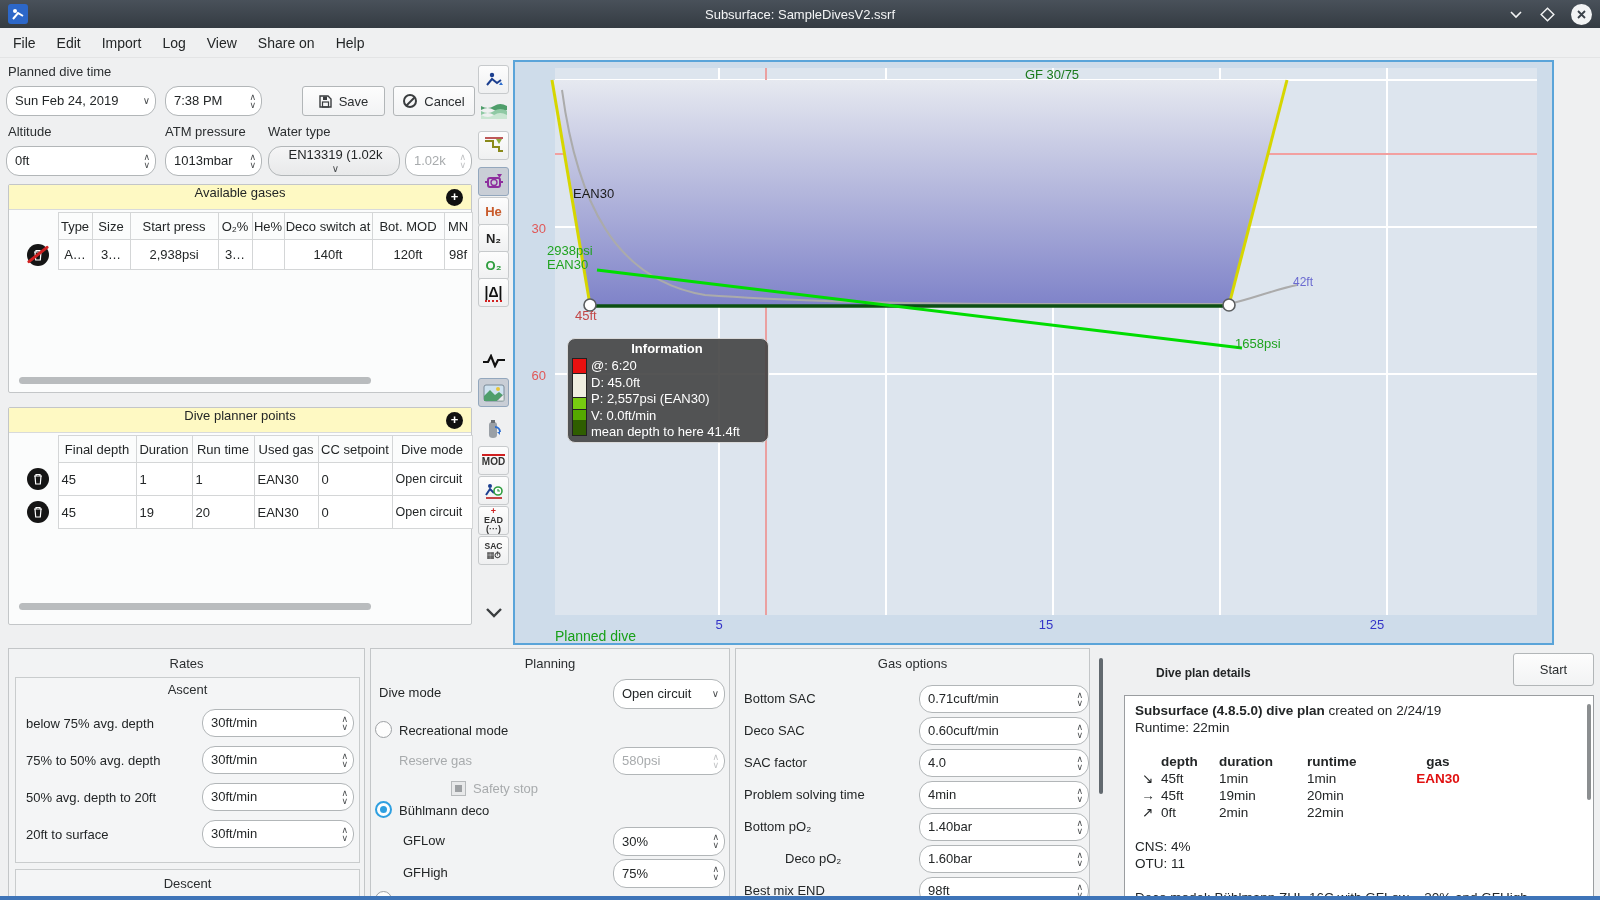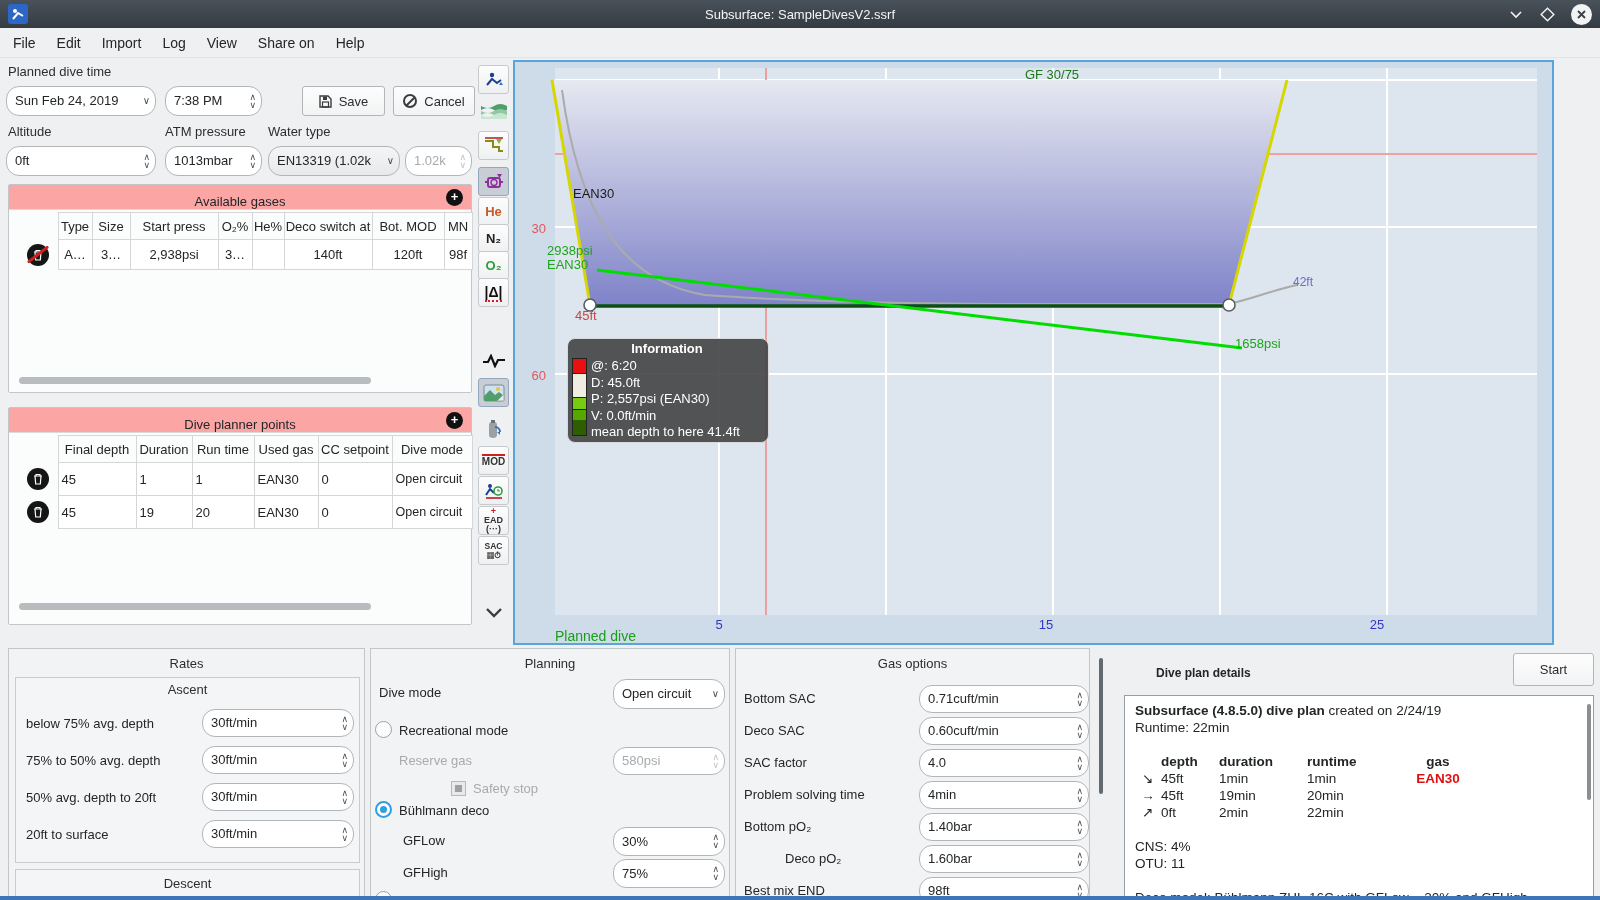--- a/index.html
+++ b/index.html
@@ -22,21 +22,21 @@
   .combo.filled { background:linear-gradient(#f5f5f6,#e8e9ea); }
   .spin.disabled { color:#a8abad; }
   .spin.disabled .arr { color:#c0c2c4; }
   .arr { display:flex; flex-direction:column; align-items:center; color:#4a4d4f; }
   .arr b { display:block; height:8px; line-height:8px; font-size:9px; font-weight:normal; }
   .cmbarr { color:#4a4d4f; font-size:10px; }
   .label { color:#2b2e30; }
   .gray { color:#a8abad; }
 
   .panel { background:#fbfcfc; border:1px solid #c3c6c8; border-radius:2px; }
-  .panel .phdr { height:25px; border-bottom:1px solid #d8dadb; display:flex; align-items:flex-end; justify-content:center; background:#fca5a5; position:relative; font-size:13px; }
+  .panel .phdr { height:25px; border-bottom:1px solid #d8dadb; display:flex; align-items:flex-start; justify-content:center; background:#fef9c3; position:relative; font-size:13px; }
   .pluscirc { position:absolute; right:8px; top:4px; width:17px; height:17px; border-radius:50%; background:#111; color:#fff; font-size:13px; line-height:16px; text-align:center; font-weight:bold; }
 
   table.grid { border-collapse:collapse; table-layout:fixed; width:454px; font-size:13px; }
   table.grid th { font-weight:normal; border:1px solid #d4d6d7; background:#fbfcfc; height:27px; overflow:hidden; white-space:nowrap; }
   table.grid td { border:1px solid #d4d6d7; background:#fff; text-align:center; overflow:hidden; white-space:nowrap; padding:2px 3px; }
   table.grid .nob { border:none; background:transparent; }
   .trash { width:22px; height:22px; border-radius:50%; background:#151515; display:inline-flex; align-items:center; justify-content:center; position:relative; }
   .trash svg { display:block; }
   .slash { position:absolute; left:-2px; top:9px; width:26px; height:3px; background:#d02020; transform:rotate(-38deg); border-radius:2px; }
   .hscroll { height:7px; background:#b9bcbe; border-radius:4px; }
@@ -153,21 +153,21 @@
       <b>∨</b>
     </span>
 </div>
 <div class="abs spin" style="left:165px; top:146px; width:97px; height:30px;">
   <span>1013mbar</span>
   <span class="arr">
       <b>∧</b>
       <b>∨</b>
     </span>
 </div>
-<div class="abs combo filled" style="left:268px; top:146px; width:132px; height:30px; overflow:hidden;">
+<div class="abs combo filled" style="left:268px; top:146px; width:132px; height:30px; overflow:hidden;flex-direction:column;">
   <span style="white-space:nowrap;">EN13319 (1.02k</span>
   <span class="cmbarr">∨</span>
 </div>
 <div class="abs spin disabled" style="left:405px; top:146px; width:67px; height:30px; overflow:hidden;">
   <span>1.02k</span>
   <span class="arr">
       <b>∧</b>
       <b>∨</b>
     </span>
 </div>

